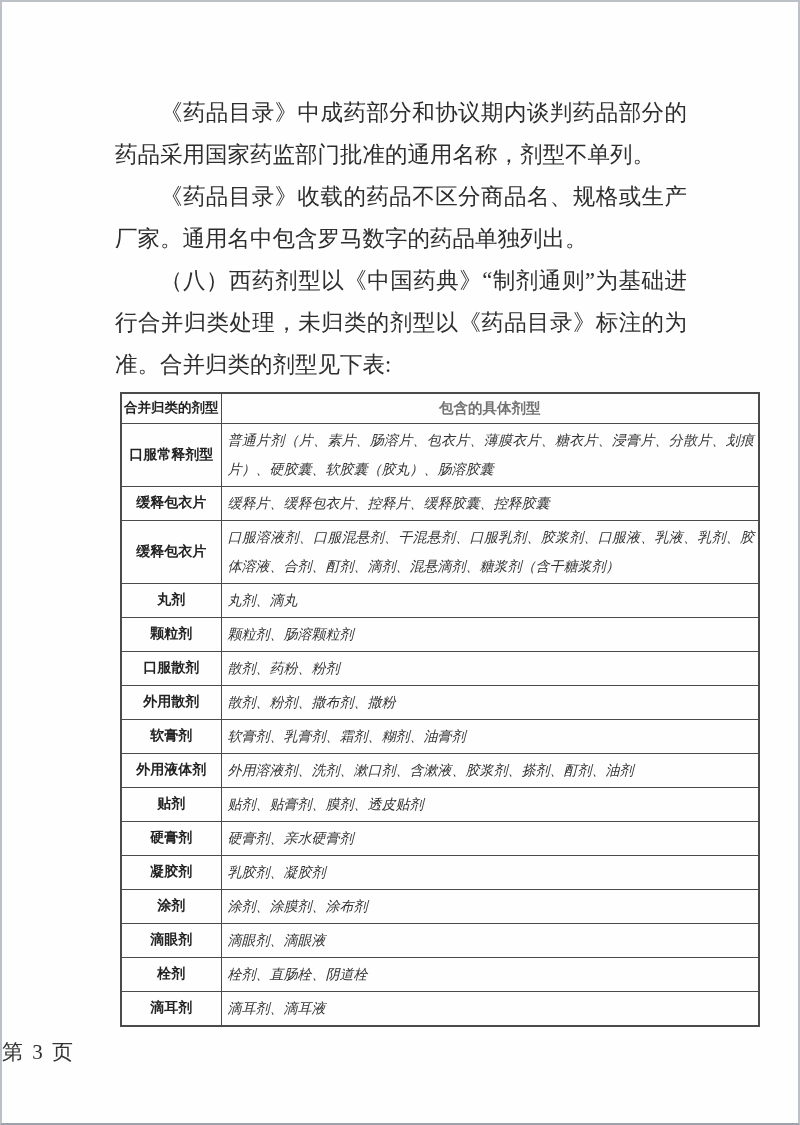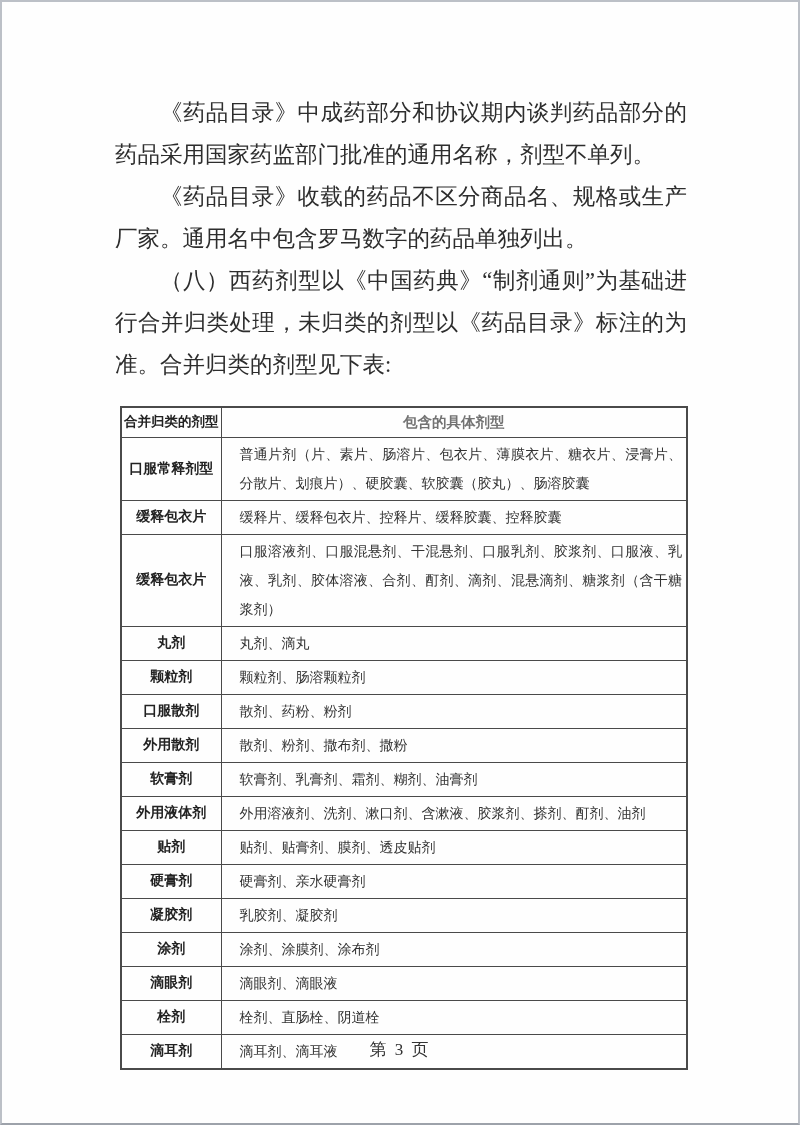--- a/index.html
+++ b/index.html
@@ -29,22 +29,22 @@
     font-size: 22.5px;
     line-height: 42px;
     color: #2d2d2d;
     text-align: justify;
     text-justify: inter-character;
     text-indent: 2em;
   }
   table.forms {
     border-collapse: collapse;
     table-layout: fixed;
-    width: 568px;
-    margin: 20px 0 0 5px;
+    width: 640px;
+    margin: 6px 0 0 5px;
     border: 2px solid #4a4a4a;
   }
   table.forms th, table.forms td {
     border: 1px solid #4a4a4a;
     vertical-align: middle;
     overflow: hidden;
   }
   tr.hrow { height: 30px; }
   tr.s { height: 33px; }
   th.cat-h {
@@ -69,31 +69,32 @@
     font-size: 14px;
     font-weight: bold;
     color: #222;
     text-align: center;
     white-space: nowrap;
   }
   td.det {
     font-size: 14px;
     line-height: 29px;
     color: #333;
-    padding: 2px 4px 2px 18px;
+    padding: 2px 4px 2px 6px;
     text-align: justify;
     text-justify: inter-character;
+    font-style: italic;
   }
   .footer {
     position: absolute;
     top: 1036px;
     left: 0;
     width: 100%;
-    text-align: center;
-    font-size: 17px;
+    text-align: left;
+    font-size: 21px;
     letter-spacing: 2px;
     color: #333;
   }
 </style>
 </head>
 <body>
 
 <div class="page">
   <div class="content">
 

